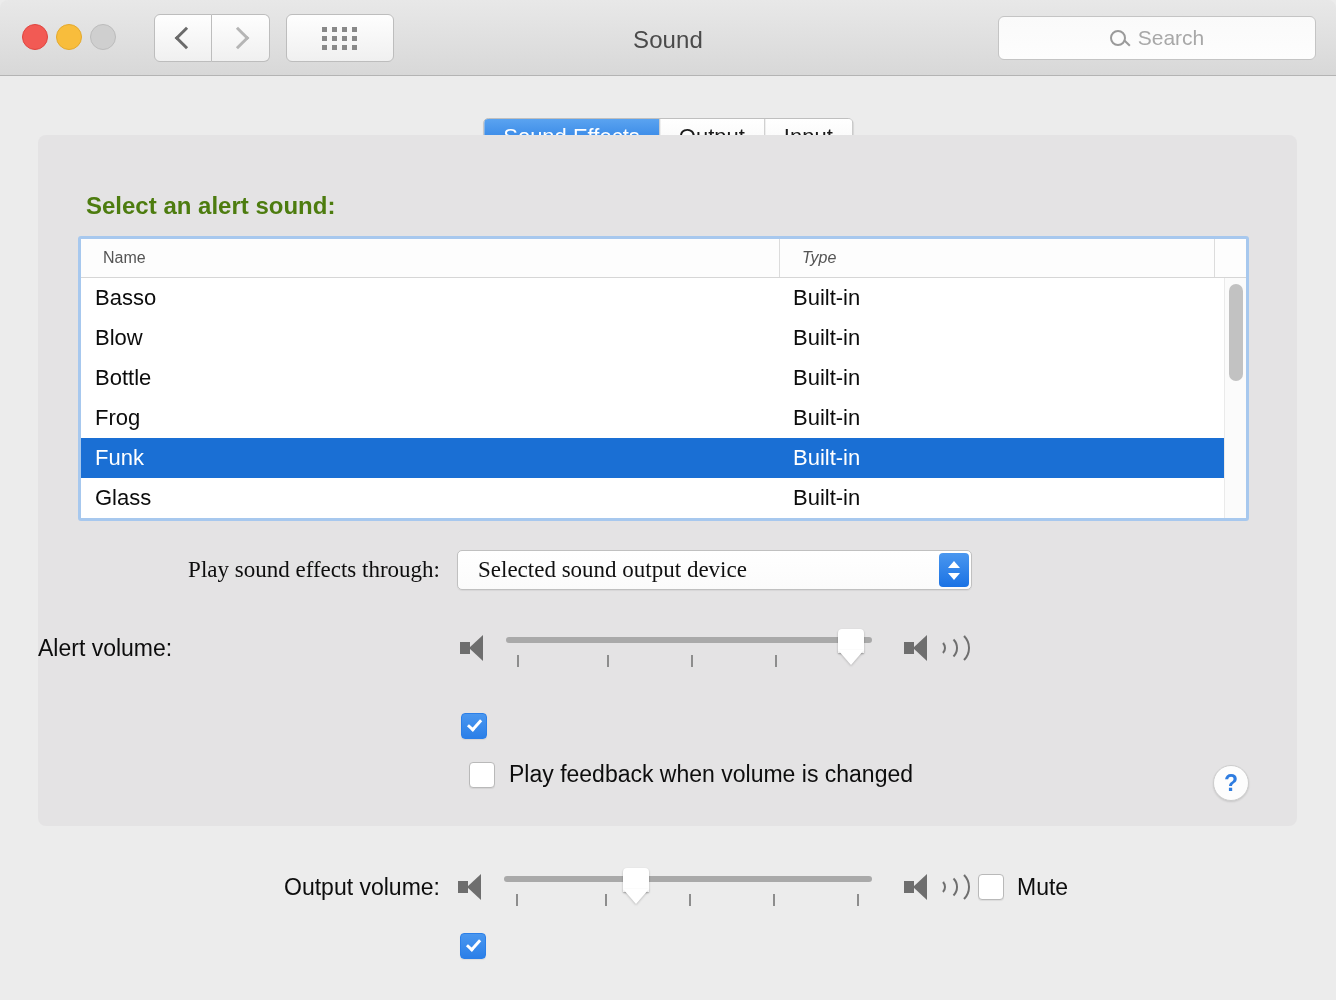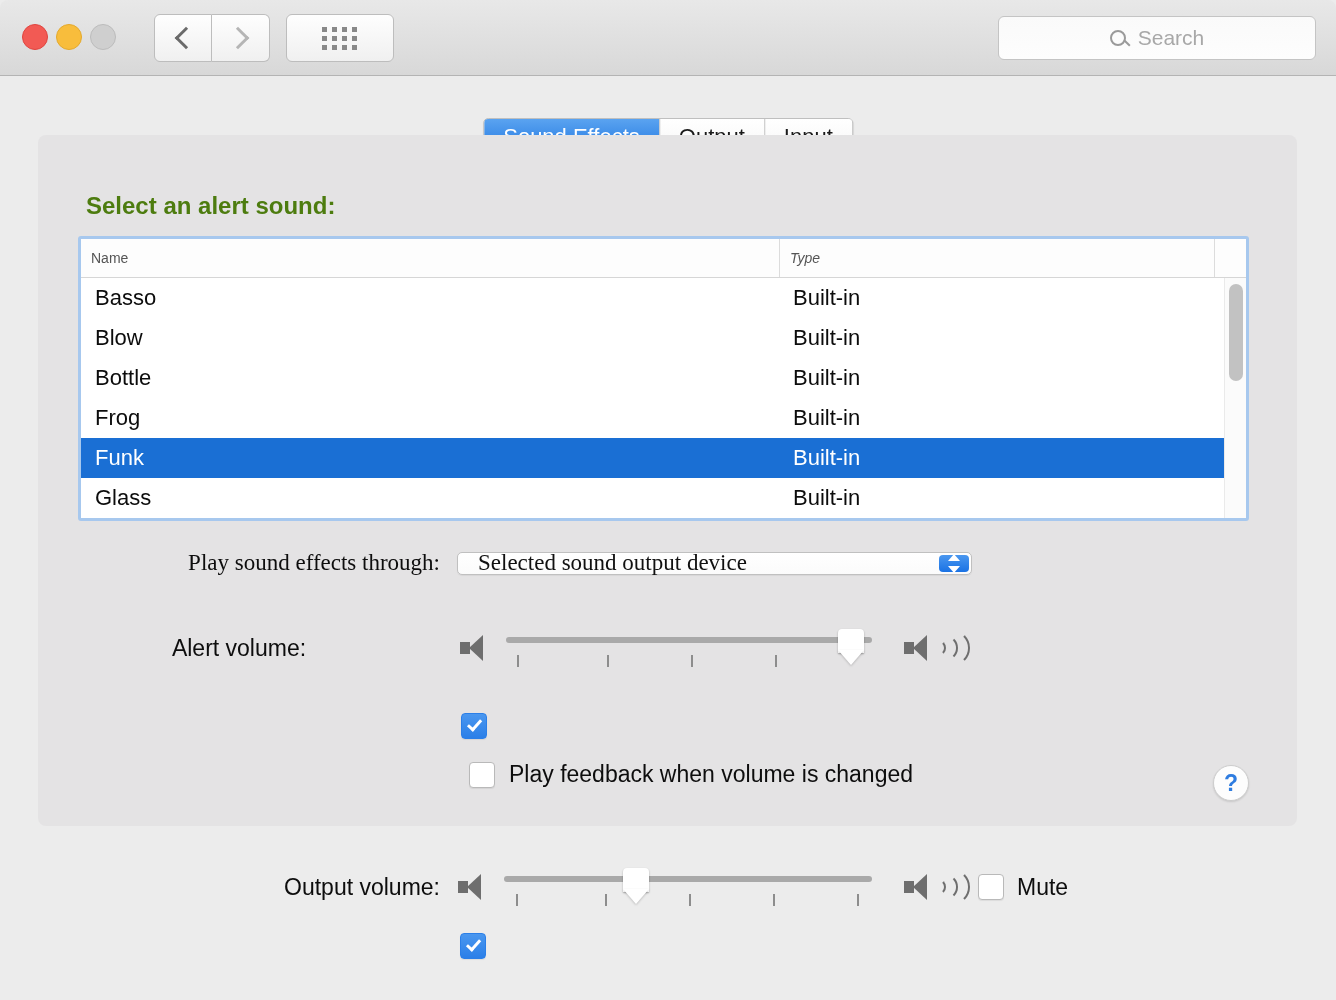--- a/index.html
+++ b/index.html
@@ -121,21 +121,21 @@
     border: 3px solid #a7c8ee;
     border-radius: 3px;
     overflow: hidden;
   }
   .thead {
     display: flex; height: 39px; background: #fdfdfd;
     border-bottom: 1px solid #d6d6d6;
     align-items: center;
   }
   .th {
-    font-size: 14px; color: #555; padding-left: 10px;
+    font-size: 16px; color: #555; padding-left: 22px;
     height: 100%; display: flex; align-items: center;
   }
   .th.name { width: 698px; }
   .th.type { width: 435px; border-left: 1px solid #dcdcdc; font-style: italic; }
   .th.spacer { flex: 1; border-left: 1px solid #dcdcdc; }
 
   .tbody { position: relative; }
   .trow {
     display: flex; height: 40px; align-items: center;
     font-size: 22px; color: #0c0c0c;
@@ -154,21 +154,21 @@
     width: 14px; height: 97px; border-radius: 7px; background: #c2c2c2;
   }
 
   
   .ctl-row { position: absolute; display: flex; align-items: center; }
 
   .lbl { font-size: 23px; color: #0d0d0d; }
 
   
   .popup {
-    width: 515px; height: 23px;
+    width: 515px; height: 40px;
     background: linear-gradient(to bottom,#ffffff,#fbfbfb);
     border: 1px solid #c0c0c0; border-radius: 5px;
     display: flex; align-items: center; position: relative;
     box-shadow: 0 1px 1px rgba(0,0,0,.06);
   }
   .popup .val { font-size: 23px; color: #101010; padding-left: 20px; }
   .popup .stepper {
     position: absolute; right: 2px; top: 2px; bottom: 2px; width: 30px;
     background: linear-gradient(to bottom,#4a97ef,#1a72e4);
     border-radius: 4px;
@@ -272,20 +272,21 @@
           <i></i>
           <i></i>
           <i></i>
         <i></i>
           <i></i>
           <i></i>
           <i></i>
       </span>
     </div>
 
+    <div class="wintitle">Sound</div>
 
     <div class="searchbox">
       <span class="mag"></span>
       <span class="ph">Search</span>
     </div>
   </div>
 
   <div class="tabbar">
     <div class="tab active">Sound Effects</div>
     <div class="tab">Output</div>
@@ -338,21 +339,21 @@
       <div class="popup" style="margin-left:17px;">
         <span class="val">Selected sound output device</span>
         <span class="stepper">
           <i class="ar up"></i>
             <i class="ar down"></i>
         </span>
       </div>
     </div>
 
     <div class="ctl-row" style="left:0; top:490px; width:100%;">
-      <div style="width:402px; text-align:center;" class="lbl">Alert volume:</div>
+      <div style="width:402px; text-align:left;" class="lbl">Alert volume:</div>
       <span class="spk" style="margin-left:20px; width:22px;">
         <i class="body"></i>
           <i class="cone"></i>
       </span>
       <div class="slider" style="width:366px; margin-left:24px;">
         <div class="track" style="width:366px;"></div>
         <div class="ticks" style="width:366px;">
           <i style="left:11px"></i>
             <i style="left:101px"></i>
             <i style="left:185px"></i>

